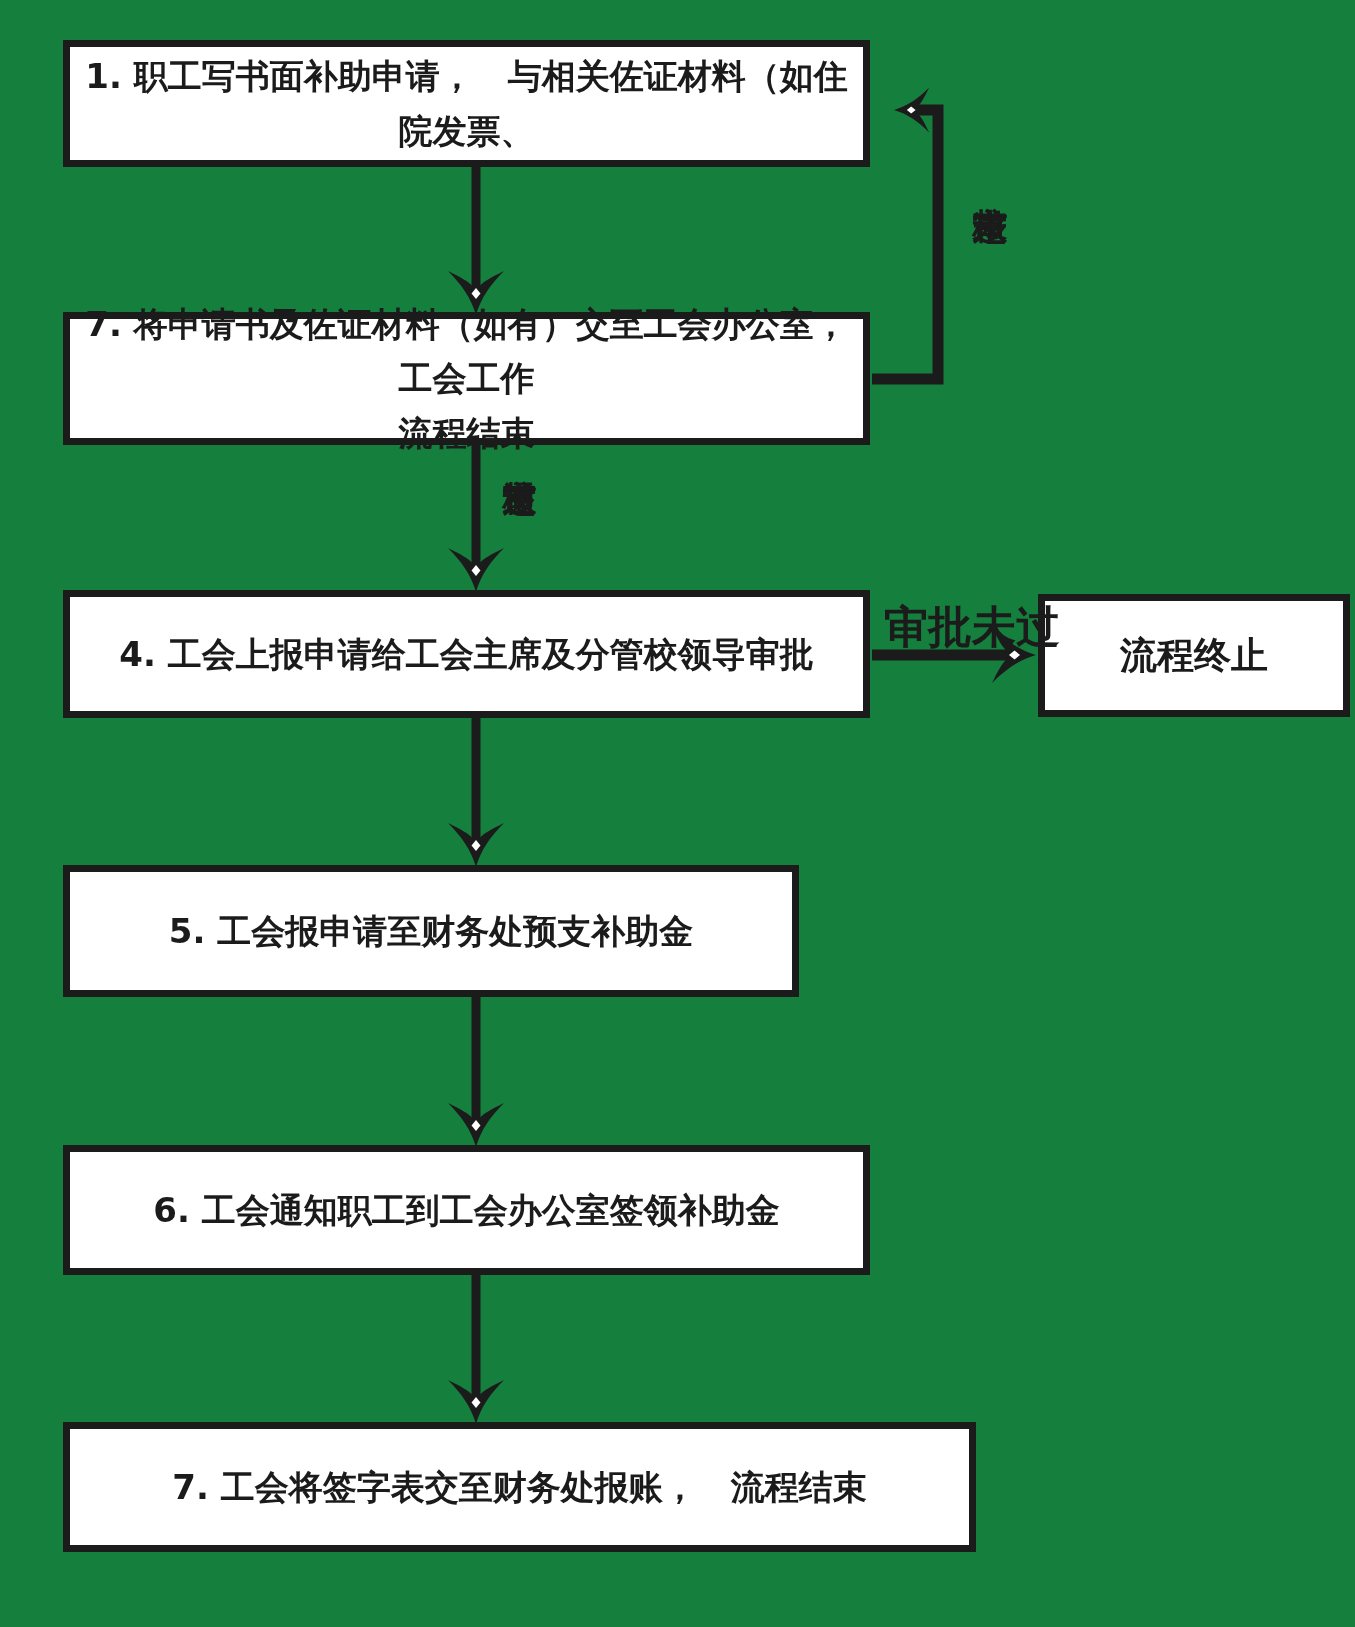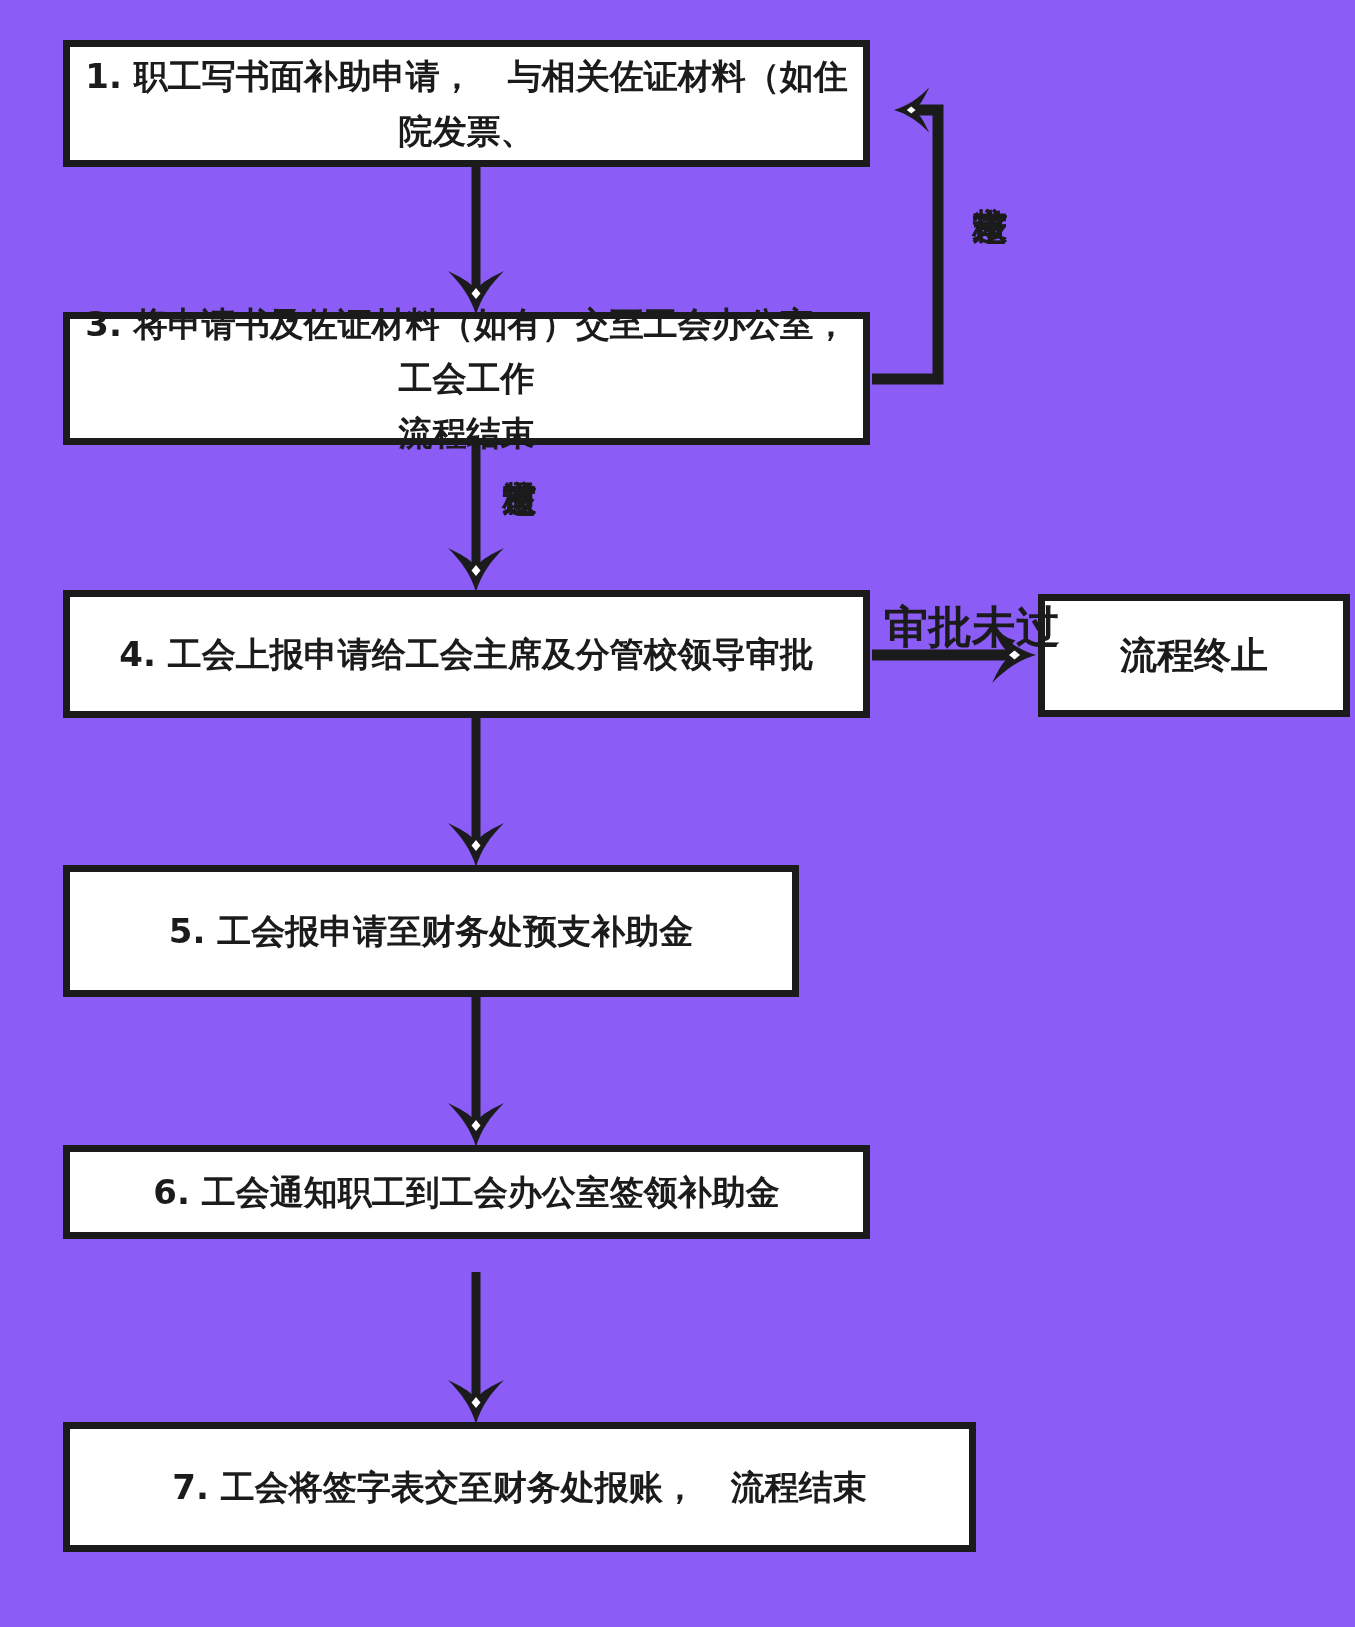--- a/index.html
+++ b/index.html
@@ -1,31 +1,31 @@
 <!DOCTYPE html>
 <html><head>
 <meta charset="utf-8">
 <style>
   html,body{margin:0;padding:0;background:#ffffff;}
   .canvas{
-    position:relative;width:1355px;height:1627px;background:#8b5cf6;
+    position:relative;width:1355px;height:1627px;background:#15803d;
     font-family:"DejaVu Sans","Liberation Sans",sans-serif;
     color:#1b1b1b;overflow:hidden;
   }
   .connector-layer{position:absolute;left:0;top:0;z-index:1;}
   .node{
     position:absolute;box-sizing:border-box;border:7px solid #1b1b1b;background:#ffffff;
     display:flex;flex-direction:column;justify-content:center;align-items:center;
     text-align:center;font-weight:bold;font-size:34px;line-height:1.6;z-index:2;
   }
   .node-1{left:63px;top:40px;width:807px;height:127px;}
   .node-2{left:63px;top:312px;width:807px;height:133px;}
   .node-4{left:63px;top:590px;width:807px;height:128px;}
   .node-5{left:63px;top:865px;width:736px;height:132px;}
-  .node-6{left:63px;top:1145px;width:807px;height:94px;}
+  .node-6{left:63px;top:1145px;width:807px;height:130px;}
   .node-7{left:63px;top:1422px;width:913px;height:130px;}
   .node-end{left:1038px;top:594px;width:312px;height:123px;font-size:37px;}
   .edge-label{
     position:absolute;font-weight:bold;font-size:35px;color:#1b1b1b;z-index:2;
     white-space:nowrap;
   }
   .vertical{writing-mode:vertical-rl;letter-spacing:1px;line-height:1;}
   .lbl-review-failed{left:972px;top:178px;}
   .lbl-review-passed{left:503px;top:452px;font-size:34px;}
   .lbl-approval-failed{left:884px;top:598px;font-size:44px;}
@@ -77,21 +77,21 @@
       <polyline points="872,379 938,379 938,110 912,110" fill="none" stroke="#1b1b1b" stroke-width="11"></polyline>
       <use href="#ahead" transform="translate(894,110) rotate(90) scale(0.8)"></use>
     </g>
   </svg>
 
   <div class="node node-1">
     <div>1. 职工写书面补助申请，　与相关佐证材料（如住院发票、</div>
   </div>
 
   <div class="node node-2">
-    <div>3. 将申请书及佐证材料（如有）交至工会办公室，　工会工作</div>
+    <div>7. 将申请书及佐证材料（如有）交至工会办公室，　工会工作</div>
     <div>流程结束</div>
   </div>
 
   <div class="node node-4">
     <div>4. 工会上报申请给工会主席及分管校领导审批</div>
   </div>
 
   <div class="node node-5">
     <div>5. 工会报申请至财务处预支补助金</div>
   </div>

